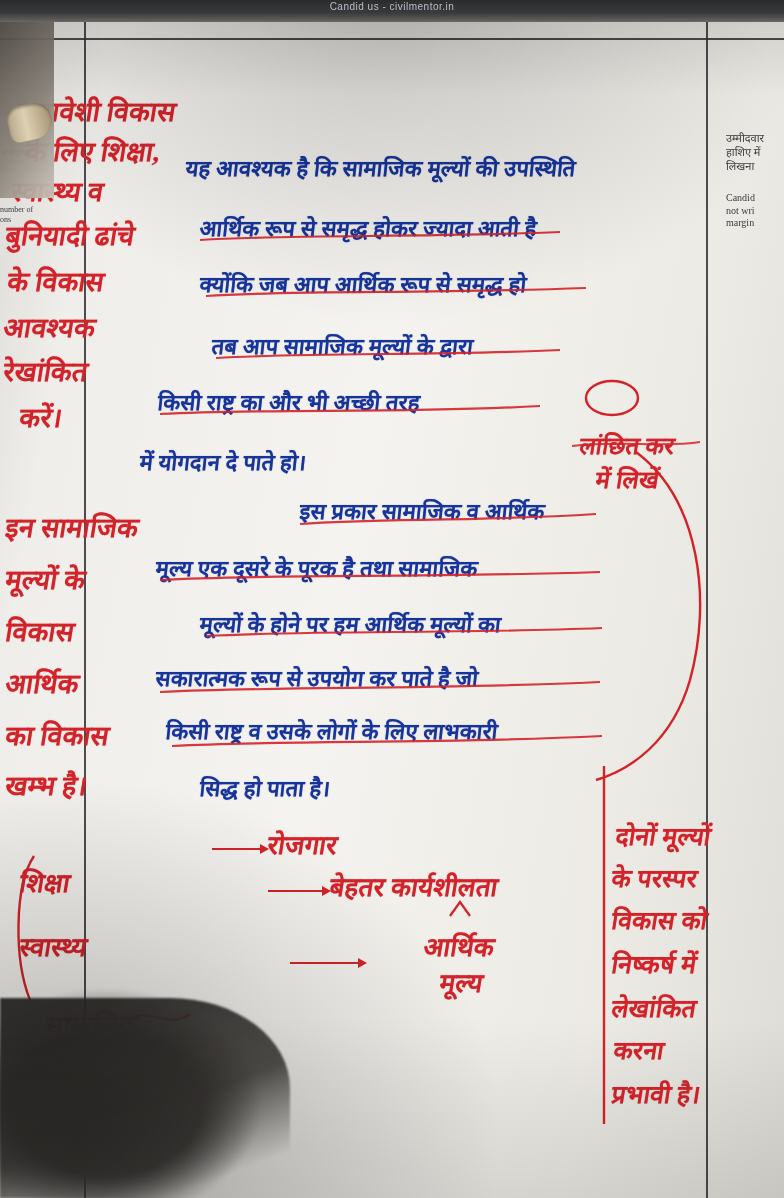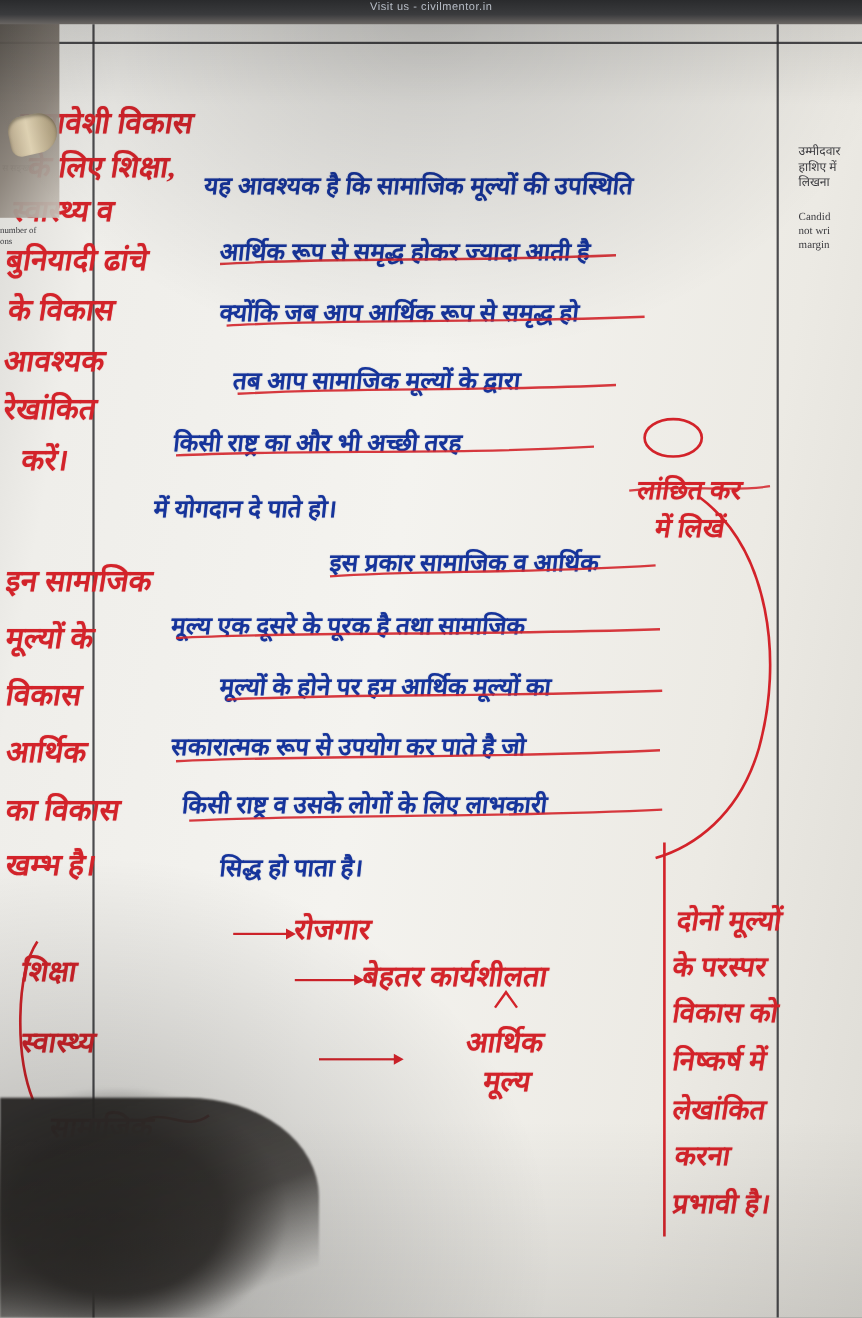--- a/index.html
+++ b/index.html
@@ -263,14 +263,14 @@
     <path d="M572 446 C 620 440, 664 448, 700 442" stroke="#d3232a" stroke-width="2" fill="none" opacity="0.85"></path>
   </svg>
 
   <div class="left-edge"></div>
   <div class="spiral"></div>
   <div class="thumb"></div>
   <div class="thumb2"></div>
 
   <div class="paper-shade"></div>
   <div class="top-strip"></div>
-  <div class="watermark">Visit us - civilmentor.in</div>
+  <div class="watermark">Candid us - civilmentor.in</div>
 </div>
 
 </body></html>

